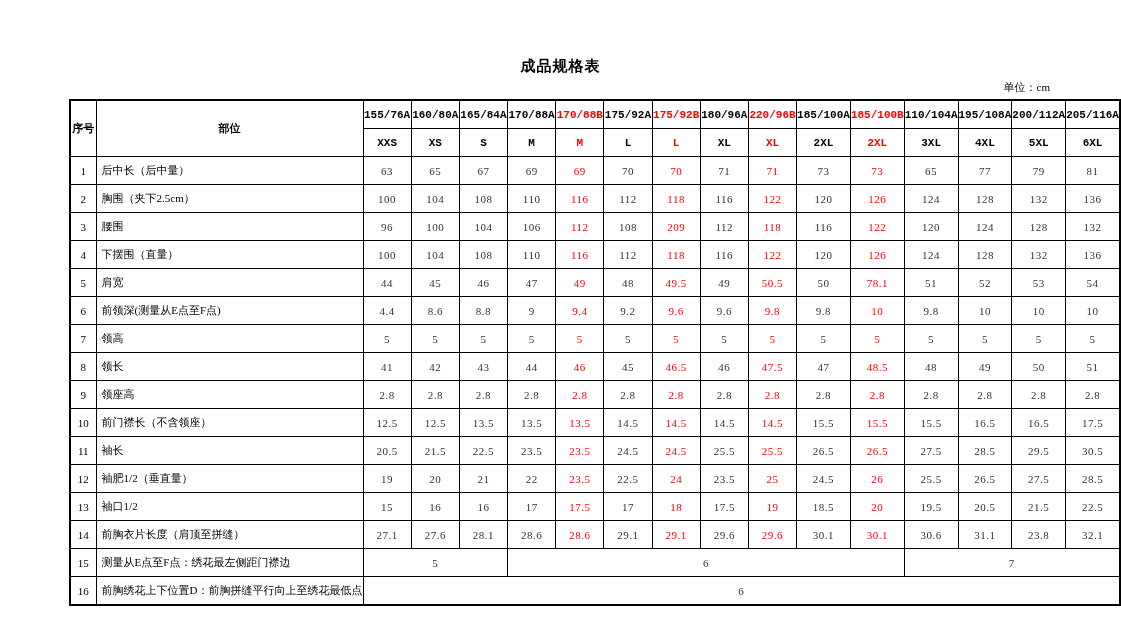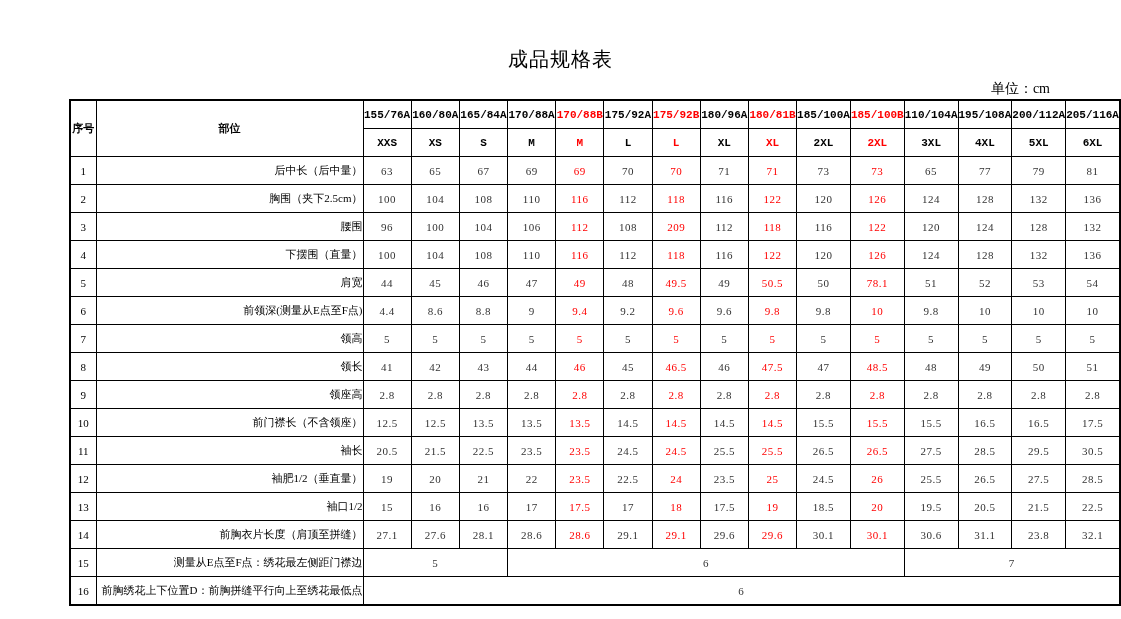--- a/index.html
+++ b/index.html
@@ -9,42 +9,42 @@
     --border:#000000;
   }
   html,body{margin:0;padding:0;}
   body{
     width:1121px;height:619px;background:#ffffff;
     font-family:"Liberation Serif","DejaVu Serif",serif;
     color:var(--header-text);
   }
   .page{position:relative;width:1121px;height:619px;overflow:hidden;background:#ffffff;}
   .title{
-    position:absolute;top:46px;left:0;width:100%;
-    text-align:center;font-size:20px;font-weight:normal;letter-spacing:1px;
+    position:absolute;top:57px;left:0;width:100%;
+    text-align:center;font-size:15px;font-weight:bold;letter-spacing:1px;
   }
   .unit{
-    position:absolute;top:80px;right:71px;font-size:14px;
+    position:absolute;top:80px;right:71px;font-size:11px;
   }
   table.spec{
     position:absolute;top:99px;left:69px;
     border-collapse:collapse;table-layout:fixed;
     border:2px solid var(--border);
     background:#ffffff;
   }
   .spec th,.spec td{
     border:1px solid var(--border);
     height:27px;padding:0;
     text-align:center;vertical-align:middle;
     font-size:11px;font-weight:normal;
     white-space:nowrap;overflow:hidden;
     color:var(--header-text);
   }
   .spec th{font-weight:bold;font-family:Liberation Mono, monospace;}
-  .spec td.part{text-align:right;padding-left:5px;}
+  .spec td.part{text-align:left;padding-left:5px;}
   .spec td.val{color:var(--value-text);letter-spacing:0.5px;}
   .spec .red{color:var(--red) !important;}
   col.c-seq{width:31px;}
   col.c-part{width:217px;}
   col.c-size{width:50px;}
   col.c-size-sm1{width:43px;}
   col.c-size-sm2{width:42px;}
 </style>
 </head>
 <body>
@@ -78,21 +78,21 @@
           <th rowspan="2">序号</th>
           <th rowspan="2">部位</th>
           <th>155/76A</th>
           <th>160/80A</th>
           <th>165/84A</th>
           <th>170/88A</th>
           <th class="red">170/88B</th>
           <th>175/92A</th>
           <th class="red">175/92B</th>
           <th>180/96A</th>
-          <th class="red">180/81B</th>
+          <th class="red">220/96B</th>
           <th>185/100A</th>
           <th class="red">185/100B</th>
           <th>110/104A</th>
           <th>195/108A</th>
           <th>200/112A</th>
           <th>205/116A</th>
         </tr>
         <tr>
           <th>XXS</th>
           <th>XS</th>

